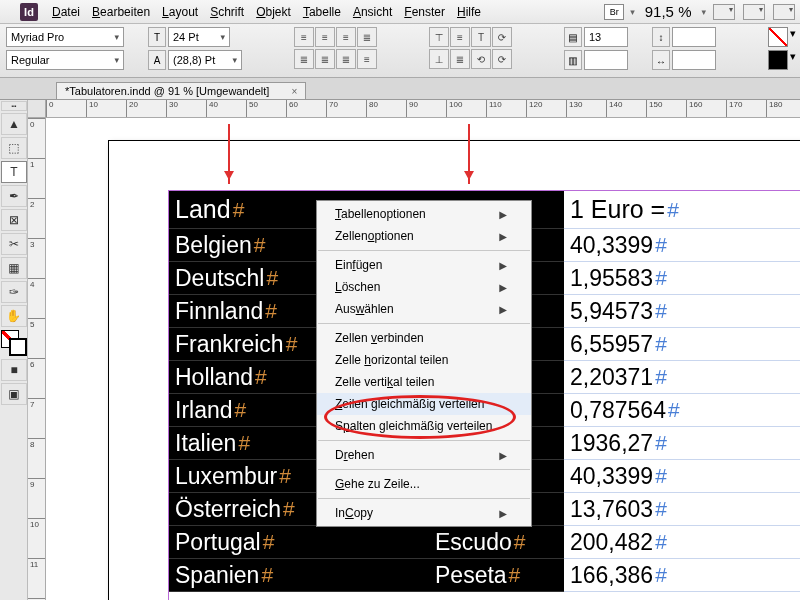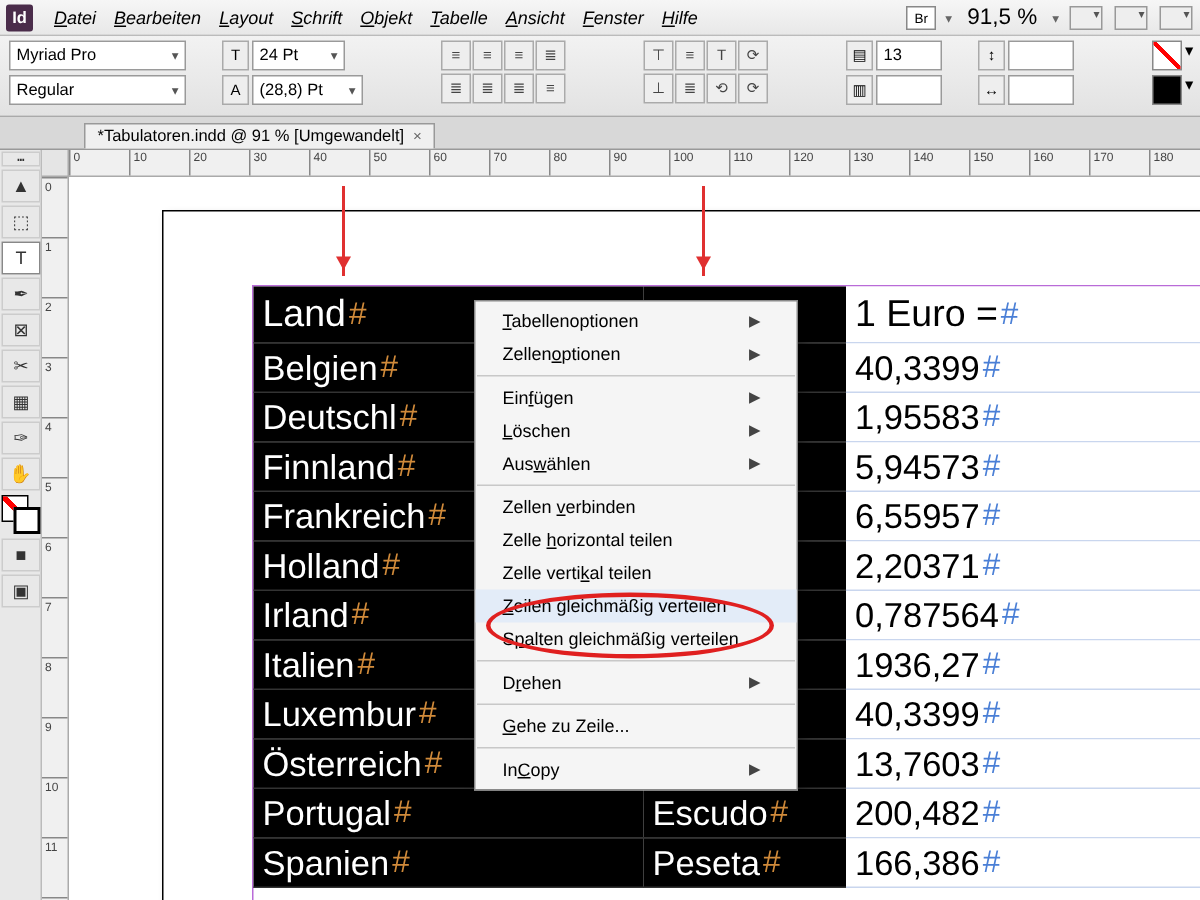--- a/index.html
+++ b/index.html
@@ -1,21 +1,21 @@
 <!DOCTYPE html>
 <html><head>
 <meta charset="utf-8">
 <style>
 * { margin:0; padding:0; box-sizing:border-box; font-family:Tahoma,Arial,sans-serif; }
 body { background:#fff; width:800px; height:600px; overflow:hidden; position:relative; }
 
 
 .menubar { height:24px; background:linear-gradient(#f6f6f6,#e8e8e8); border-bottom:1px solid #bbb; display:flex; align-items:center; font-size:12px; padding:0 4px; }
-.menubar .id-icon { width:18px; height:18px; background:#4a2c4a; color:#fff; font-weight:bold; font-size:11px; display:flex; align-items:center; justify-content:center; border-radius:2px; margin-right:8px; }
-.menubar .mitem { padding:0 6px; cursor:pointer;font-style:italic; }
+.menubar .id-icon { width:18px; height:18px; background:#4a2c4a; color:#fff; font-weight:bold; font-size:11px; display:flex; align-items:center; justify-content:center; border-radius:2px; margin-right:8px;margin-left:16px; }
+.menubar .mitem { padding:0 6px; cursor:pointer; }
 .menubar .mitem u { text-decoration:underline; }
 .menubar .spacer { flex:1; }
 .menubar .right-ctrl { display:flex; align-items:center; gap:6px; }
 .menubar .br-icon { width:20px; height:16px; border:1px solid #888; background:#fff; font-size:9px; display:flex; align-items:center; justify-content:center; }
 .menubar .zoom { font-size:15px; padding:0 4px; }
 .menubar .dd { font-size:9px; color:#666; }
 .menubar .panel-icn { width:22px; height:16px; border:1px solid #999; background:#eee; margin:0 1px; position:relative; }
 .menubar .panel-icn::after{content:"▾"; position:absolute; right:1px; top:0; font-size:8px; color:#555;}
 
 
@@ -34,21 +34,21 @@
 .stroke-sample::after{content:"";position:absolute;left:4px;right:14px;top:9px;border-top:1px solid #000;}
 .table-icon{width:62px;height:40px;border:1px solid #4a76b8;background:#eaf1fb;position:relative;}
 .table-icon::before{content:"";position:absolute;left:4px;right:4px;top:6px;bottom:6px;border:1px solid #6a8fc7;}
 .table-icon::after{content:"";position:absolute;left:4px;right:4px;top:50%;border-top:1px solid #6a8fc7;}
 .swatch{width:20px;height:20px;border:1px solid #888;}
 .sw-black{background:#000;} .sw-none{background:#fff;position:relative;}
 .sw-none::after{content:"";position:absolute;left:0;top:0;right:0;bottom:0;background:linear-gradient(to top right,transparent 45%,red 45%,red 55%,transparent 55%);}
 
 
 .doctab-bar{height:22px;background:#d8d8d8;border-bottom:1px solid #999;display:flex;align-items:end;padding-left:56px;}
-.doctab{background:#f0f0f0;border:1px solid #999;border-bottom:none;padding:2px 8px;font-size:11px;display:flex;align-items:center;gap:6px;}
+.doctab{background:#f0f0f0;border:1px solid #999;border-bottom:none;padding:2px 8px;font-size:11px;display:flex;align-items:center;gap:22px;}
 .doctab .close{font-size:10px;color:#666;cursor:pointer;}
 
 
 .workspace{position:absolute;left:0;top:100px;right:0;bottom:0;display:flex;background:#fff;}
 .tool{width:26px;height:22px;border:1px solid #ccc;margin:1px;background:#e8e8e8;display:flex;align-items:center;justify-content:center;font-size:12px;color:#333;cursor:pointer;}
 .tool.sel{background:#fff;border:1px solid #888;}
 .fillstroke{width:26px;height:26px;margin:2px 1px;position:relative;}
 .fillstroke .f{position:absolute;left:0;top:0;width:18px;height:18px;background:#fff;border:1px solid #000;}
 .fillstroke .s{position:absolute;right:0;bottom:0;width:18px;height:18px;border:2px solid #000;background:#fff;}
 .fillstroke .f::after{content:"";position:absolute;inset:0;background:linear-gradient(to top right,transparent 42%,red 42%,red 58%,transparent 58%);}

